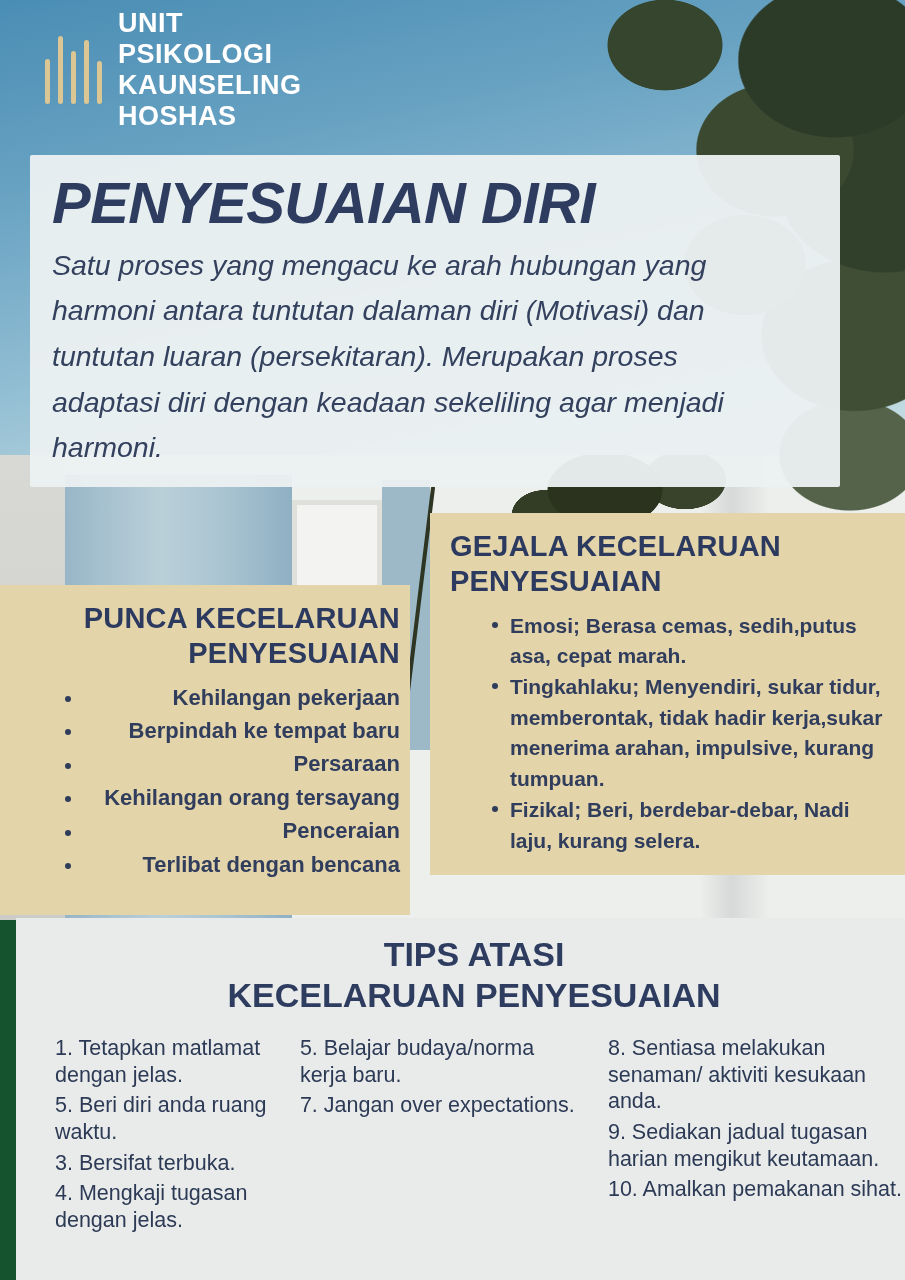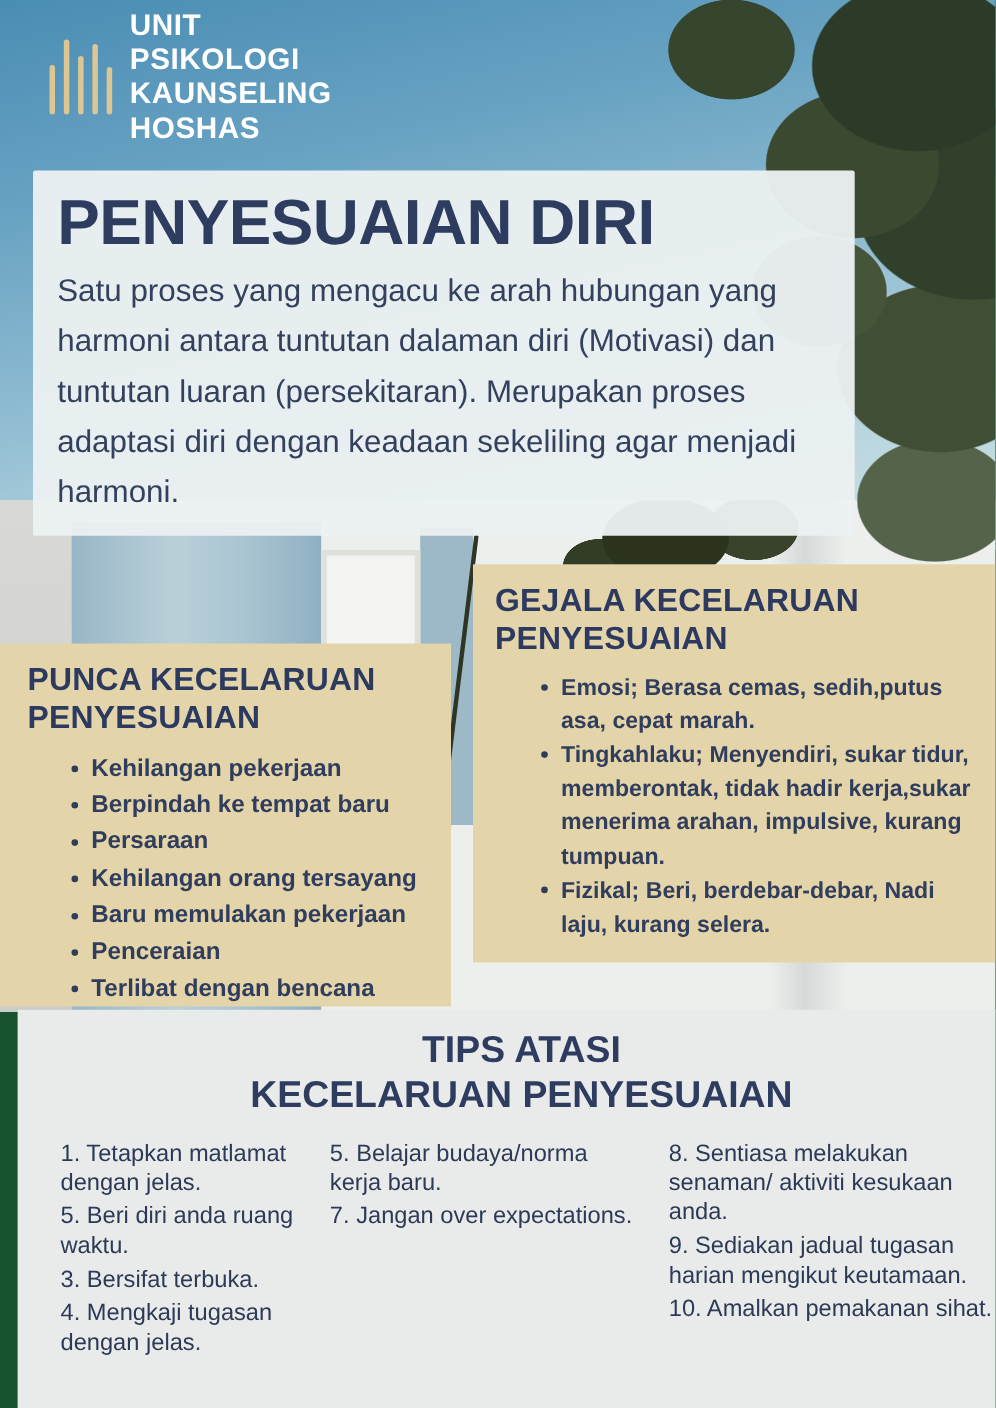--- a/index.html
+++ b/index.html
@@ -58,36 +58,37 @@
   .logo-bars { display: flex; align-items: flex-end; gap: 8px; height: 70px; margin-top: 26px; }
   .logo-bars span { display: block; width: 5px; background: #dcc693; border-radius: 3px; }
   .b1 { height: 45px; } .b2 { height: 68px; } .b3 { height: 53px; } .b4 { height: 64px; } .b5 { height: 43px; }
   .org-name {
     margin-left: 16px; color: #ffffff; font-weight: bold;
     font-size: 27px; line-height: 31px; letter-spacing: 0.5px; white-space: pre-line;
   }
 
   
   .hero {
-    position: absolute; left: 30px; top: 155px; width: 747px; height: 332px;
+    position: absolute; left: 30px; top: 155px; width: 810px; height: 332px;
     background: rgba(235, 240, 241, 0.96);
     padding: 16px 16px 0 22px;
     border-radius: 2px;
+    font-style: italic;
   }
   .hero h1 {
     color: #2d3c5f; font-size: 58px; font-weight: bold; letter-spacing: -0.5px;
     line-height: 1.1; margin-bottom: 8px;
   }
   .hero p {
     color: #33415e; font-size: 28.5px; line-height: 1.6; white-space: pre-line;
   }
 
   
   .tan-box { position: absolute; background: #e4d4aa; }
-  .punca { left: 0; top: 585px; width: 410px; height: 330px; padding: 16px 10px 0 25px; }
+  .punca { left: 0; top: 585px; width: 410px; height: 330px; padding: 16px 10px 0 25px; text-align: right; }
   .gejala { left: 430px; top: 513px; width: 475px; height: 362px; padding: 16px 14px 0 20px; }
   .tan-box h2 {
     color: #2c3a60; font-size: 29px; font-weight: bold; line-height: 1.2;
     white-space: pre-line; letter-spacing: 0.2px;
   }
   .punca ul { list-style: none; margin-top: 14px; padding-left: 38px; }
   .punca li {
     position: relative; padding-left: 20px; color: #303d5c;
     font-size: 22px; font-weight: 600; line-height: 1.2; margin-bottom: 7px;
   }
@@ -163,21 +164,20 @@
   </div>
 
   <div class="tan-box punca">
     <h2>PUNCA KECELARUAN
 PENYESUAIAN</h2>
     <ul>
       <li>Kehilangan pekerjaan</li>
       <li>Berpindah ke tempat baru</li>
       <li>Persaraan</li>
       <li>Kehilangan orang tersayang</li>
-      <li>Baru memulakan pekerjaan</li>
       <li>Penceraian</li>
       <li>Terlibat dengan bencana</li>
     </ul>
   </div>
 
   <div class="tan-box gejala">
     <h2>GEJALA KECELARUAN
 PENYESUAIAN</h2>
     <ul>
       <li>Emosi; Berasa cemas, sedih,putus asa, cepat marah.</li>

